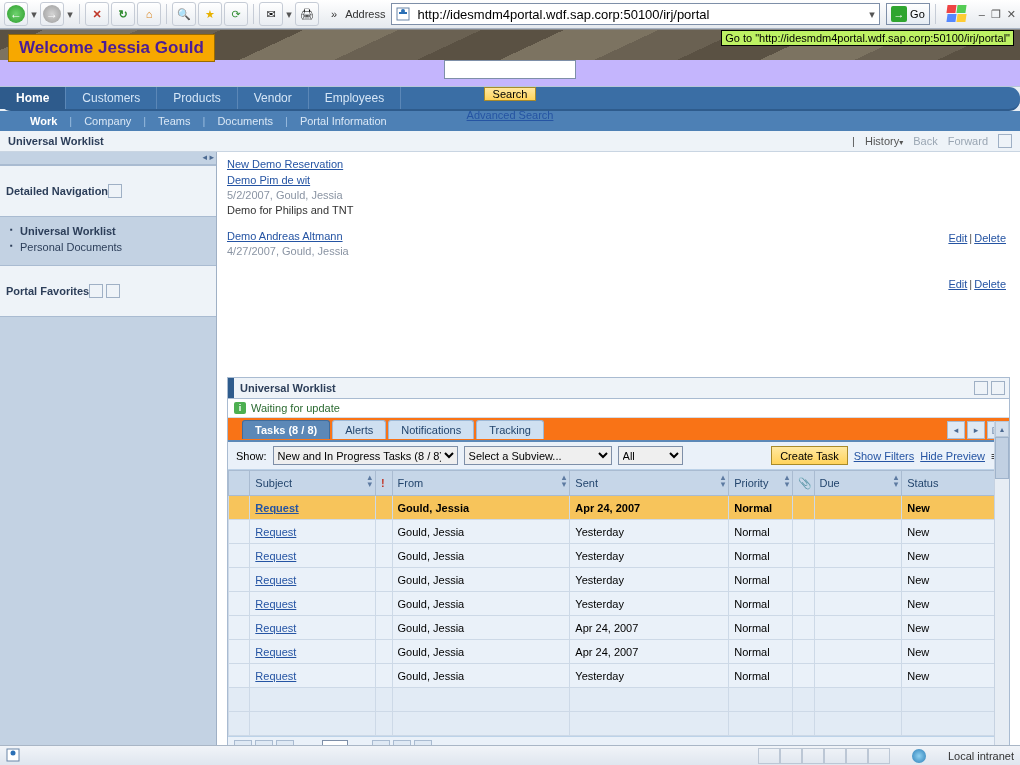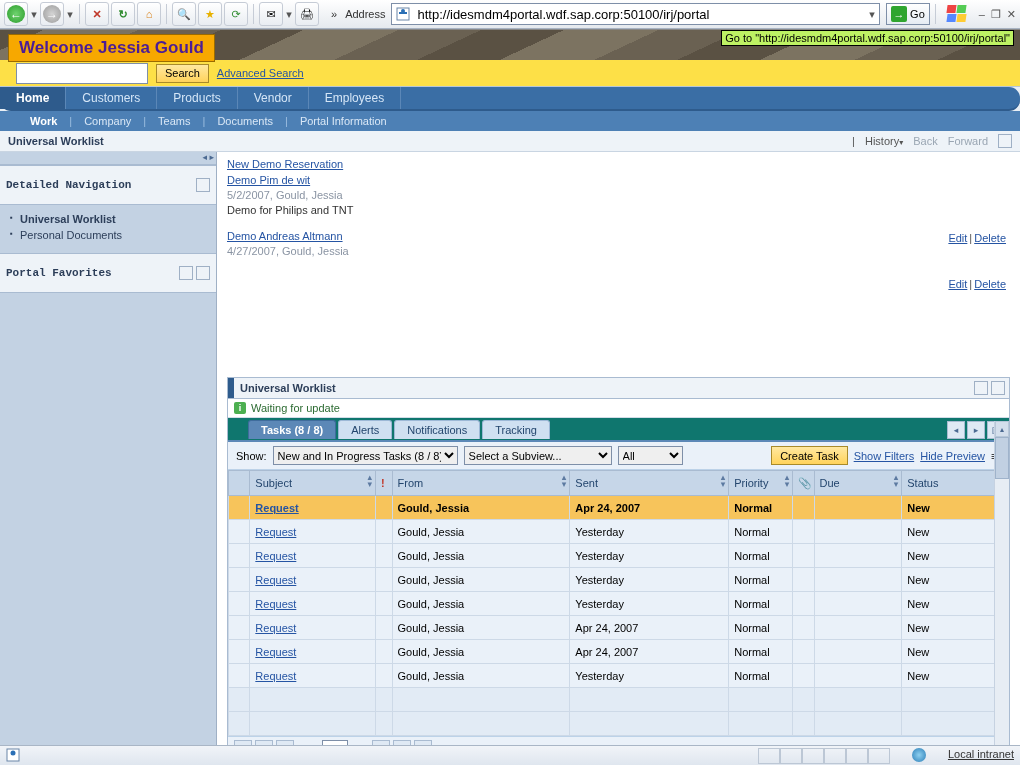--- a/index.html
+++ b/index.html
@@ -76,22 +76,22 @@
     position:relative;
   }
   .welcome-box{
     position:absolute; left:8px; top:4px;
     background:#f7a800; color:#4c1d95;
     border:1px solid #9a6b00;
     padding:3px 10px; font-weight:bold; font-size:17px;
   }
   
   .search-row{
-    height:26px; background:#fde047; border-bottom:1px solid #b7c7d8;
-    display:flex; align-items:center; padding:0 16px; gap:8px;
+    height:26px; background:#c4b5fd; border-bottom:1px solid #b7c7d8;
+    display:flex; align-items:center; padding:0 16px; gap:8px;flex-direction:column;
   }
   .search-row input[type=text]{
     width:126px; height:17px; border:1px solid #7e8fa8;
   }
   .btn-yellow{
     background:linear-gradient(#ffe8a0,#ffd35b);
     border:1px solid #a88a2a; height:19px; padding:0 8px; font-size:11px;
   }
   .link{color:#2554a3; text-decoration:underline; cursor:pointer;}
 
@@ -135,22 +135,22 @@
     width:216px; background:#c3d2e3;
     border-right:1px solid #9fb0c5;
     position:relative;
   }
   .sb-handle{
     height:12px; background:#c3d2e3; border-bottom:1px solid #a9bbd1;
     text-align:right; padding-right:2px; font-size:9px; color:#4c6a92;
   }
   .sb-panel-hd{
     background:#eef3f8; border:1px solid #a9bbd1; border-left:none; border-right:none;
-    padding:12px 6px; font-weight:bold; color:#2c3e59; font-size:11px;
-    display:flex; justify-content:space-between; align-items:center;font-family:Liberation Mono, monospace;
+    padding:18px 6px; font-weight:bold; color:#2c3e59; font-size:11px;
+    display:flex; justify-content:flex-start; align-items:center;
   }
   .sb-panel-hd .icons{display:flex; gap:3px;}
   .sb-list{padding:6px 0 10px 0;}
   .sb-item{
     padding:2px 6px 2px 20px; color:#2c3e59; font-size:11px; position:relative;
   }
   .sb-item::before{
     content:"▪"; position:absolute; left:10px; top:2px; color:#2c3e59; font-size:8px;
   }
   .sb-item.current{font-weight:bold;}
@@ -188,22 +188,22 @@
   }
   .uwl-status{
     background:#fff; color:#2c6b32; padding:3px 6px;
     display:flex; align-items:center; gap:5px; font-size:11px;
     border-bottom:1px solid #d3dce7;
   }
   .info-icon{width:12px;height:12px;background:#4caf50;border-radius:2px;display:inline-flex;
     align-items:center;justify-content:center;color:#fff;font-size:9px;font-weight:bold;}
 
   .uwl-tabs{
-    display:flex; align-items:center; background:#0f766e; height:22px;
-    padding:0 20px; gap:0; position:relative;
+    display:flex; align-items:center; background:#f97316; height:22px;
+    padding:0 14px; gap:0; position:relative;
     border-bottom:2px solid #5c88b7;
   }
   .uwl-tab{
     padding:3px 12px; background:#cfe0f1; border:1px solid #9cb8d6;
     border-bottom:none; margin-right:2px; font-size:11px; color:#23456d;
     border-radius:3px 3px 0 0;
   }
   .uwl-tab.active{
     background:#5c88b7; color:#fff; font-weight:bold; border-color:#3f6c9c;
   }
@@ -267,21 +267,21 @@
   .fake-scroll .thumb{height:40px;background:#c1d0e2;border:1px solid #9fb3cb;margin-top:0;}
 
   
   .win-status{
     position:fixed; left:0; right:0; bottom:0; height:19px;
     background:linear-gradient(#f1f4f8,#dfe6ef);
     border-top:1px solid #a9b6c6;
     display:flex; align-items:center; justify-content:space-between;
     padding:0 6px; font-size:11px; color:#333;
   }
-  .ws-right{display:flex;align-items:flex-start;gap:22px;text-decoration:underline;}
+  .ws-right{display:flex;align-items:center;gap:22px;}
   .ws-cells{display:flex;gap:0;}
   .ws-cell{width:20px;height:14px;border:1px solid #bcc7d5;}
   .globe{width:14px;height:14px;border-radius:50%;background:radial-gradient(#8ed0f0,#2a7db7);display:inline-block;}
 </style>
 </head>
 <body>
 
 <div class="ie-toolbar">
   <div class="tb-btn">
       <span class="circle green">←</span>

